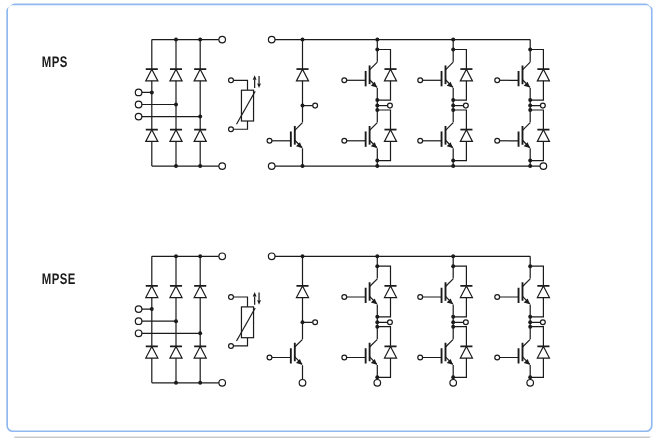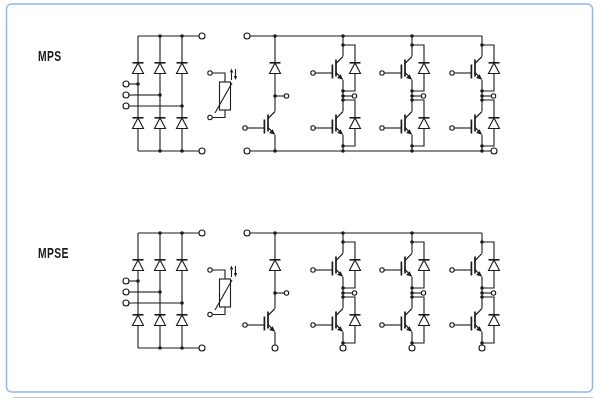--- a/index.html
+++ b/index.html
@@ -2,21 +2,21 @@
 <html style="--line: #1b1b1b; --frame: #8fb7f0; --shadow: #c9c9c9; --bg: #ffffff;"><head>
 <meta charset="utf-8">
 <style>
   :root{
     --line:#1b1b1b;
     --frame:#8fb7f0;
     --shadow:#c9c9c9;
     --bg:#ffffff;
   }
   html,body{margin:0;padding:0;background:var(--bg);}
-  .stage{position:relative;width:600px;height:403px;background:var(--bg);overflow:hidden;}
+  .stage{position:relative;width:600px;height:403px;background:var(--bg);overflow:hidden;border-radius:24px;}
   svg{display:block;color:var(--line);}
   text.module-label{
     font-family:"Liberation Sans", sans-serif;
     font-weight:700;
     font-size:14px;
     fill:currentColor;
     letter-spacing:0.5px;
   }
 </style>
 </head>

